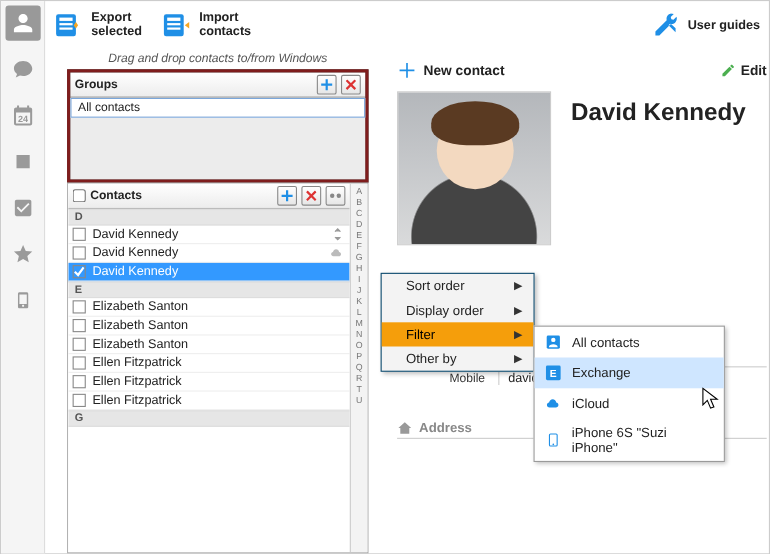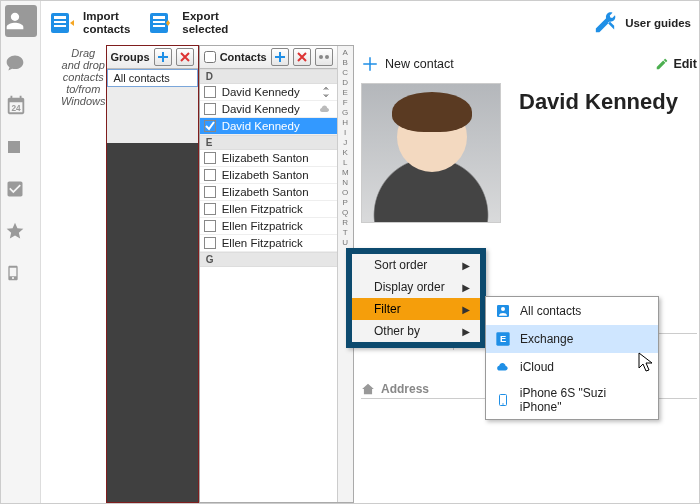--- a/index.html
+++ b/index.html
@@ -1,38 +1,38 @@
 <!DOCTYPE html>
 <html><head>
 <meta charset="utf-8">
 <style>
   * { box-sizing: border-box; margin: 0; padding: 0; font-family: "Segoe UI", Arial, sans-serif; }
   body { width: 700px; height: 504px; overflow: hidden; background: #fff; position: relative; font-size: 12px; color: #222; }
   .root { display: flex; width: 700px; height: 504px; border: 1px solid #ccc; }
   
   
   .navstrip { width: 40px; background: #f5f5f5; border-right: 1px solid #ddd; display: flex; flex-direction: column; align-items: center; padding-top: 4px; gap: 10px; }
-  .navstrip .nav-item { width: 32px; height: 32px; display: flex; align-items: center; cursor: pointer; }
+  .navstrip .nav-item { width: 32px; height: 32px; display: flex; align-items: center; justify-content: center; cursor: pointer; }
   .navstrip .nav-item.active { background: #999; border-radius: 3px; }
   .navstrip svg { fill: #9a9a9a; }
   .navstrip .active svg { fill: #fff; }
 
   
   .main { flex: 1; display: flex; flex-direction: column; min-width: 0; }
   .toolbar { height: 44px; display: flex; align-items: center; gap: 18px; padding: 4px 8px; }
   .tool-btn { display: flex; align-items: center; gap: 6px; cursor: pointer; }
   .tool-icon { width: 28px; height: 24px; display:flex; align-items:center; justify-content:center; }
   .tool-lbl { font-size: 11.5px; font-weight: 600; line-height: 1.1; }
   .toolbar .spacer { flex: 1; }
   
   .columns { flex:1; display:flex; min-height:0; }
-  .leftcol { width: 300px; display:flex; padding: 0 6px 0 20px; min-height:0; }
+  .leftcol { width: 300px; display:flex; flex-direction:column; padding: 0 6px 0 20px; min-height:0; }
   .dragline { text-align:center; font-style: italic; font-size: 11px; color:#555; padding: 2px 0 4px; }
   
-  .panel { border:1px solid #7f1d1d; background:#404040; }
+  .panel { border:3px solid #7f1d1d; background:#404040; }
   .panel-head { display:flex; align-items:center; padding:2px 4px; gap:4px; border-bottom:1px solid #bbb; background: linear-gradient(#fff,#ececec); }
   .panel-head .title { font-weight:600; font-size:11px; flex:1; }
   .sq-btn { width:18px; height:18px; border:1px solid #888; background:linear-gradient(#fff,#e6e6e6); display:flex; align-items:center; justify-content:center; cursor:pointer; border-radius:2px; }
   
   .groups-body { height: 74px; background:#ececec; padding:0; }
   .group-row { padding:2px 6px; font-size:11px; background:#fff; border:1px solid #7aa6da; }
 
   .searchrow { display:flex; align-items:center; gap:4px; margin:10px 0 6px; }
   .searchbox { flex:1; border:1px solid #bbb; border-radius:3px; height:24px; padding:0 6px; font-size:12px; font-style:italic; color:#888; background:#fff; }
   .icon-btn { width:24px; height:24px; display:flex; align-items:center; justify-content:center; cursor:pointer; }
@@ -50,37 +50,37 @@
   .crow.sel .cb { background:#3399ff; }
   .crow .nm .fn { font-weight:400; }
   .crow .icons { margin-left:auto; display:flex; gap:4px; color:#888; }
   .crow.sel .icons { color:#fff; }
   .alpha { width:16px; background:#f3f3f3; border-left:1px solid #ccc; font-size:8px; color:#777; display:flex; flex-direction:column; align-items:center; padding-top:2px; }
   .alpha span { line-height:1.25; }
 
   
   .detail { flex:1; padding:6px 2px 0 20px; position:relative; min-width:0; }
   .detail-top { display:flex; align-items:center; padding:4px 0 10px; gap:20px;}
-  .newc { display:flex; align-items:center; gap:6px; cursor:pointer; font-weight:400; font-size:12.5px; }
+  .newc { display:flex; align-items:center; gap:6px; cursor:pointer; font-weight:700; font-size:12.5px; }
   .editb { display:flex; align-items:center; gap:4px; cursor:pointer; font-weight:700; font-size:12.5px; margin-left:auto; color:#222;}
   .profile { display:flex; gap:18px; }
   .avatar { width:140px; height:140px; border:1px solid #ccc; background: radial-gradient(circle at 50% 30%, #f3d9c0 0 24%, transparent 25%), radial-gradient(circle at 50% 95%, #444 0 38%, transparent 39%), linear-gradient(#b4b7bb,#d9dadb); position:relative; overflow:hidden; }
   .avatar::before{content:"";position:absolute;left:35px;top:18px;width:70px;height:70px;border-radius:50%;background:#f3d9c0;}
   .avatar::after{content:"";position:absolute;left:30px;top:8px;width:80px;height:40px;border-radius:50% 50% 40% 40%;background:#5a3a22;}
   .pname { font-size:22px; font-weight:700; padding-top:6px;}
   
   .sect { margin-top:28px; }
   .sect-h { display:flex; align-items:center; gap:6px; font-size:12px; font-weight:700; color:#888; border-bottom:1px solid #ccc; padding:2px 0;}
   .kv { display:flex; gap:12px; padding:4px 0 2px; }
   .kv .k { width:80px; text-align:right; font-size:11px; color:#333;}
   .kv .v { font-size:11.5px; }
   .vline { border-left:1px solid #ccc; padding-left:8px; }
 
   
-  .ctx { position:absolute; left:346px; top:248px; width:140px; background:#f3f3f3; border:6px solid #0c4a6e; box-shadow:2px 2px 4px rgba(0,0,0,0.25); z-index:20;}
+  .ctx { position:absolute; left:346px; top:248px; width:140px; background:#f3f3f3; border:1px solid #0c4a6e; box-shadow:2px 2px 4px rgba(0,0,0,0.25); z-index:20;}
   .ctx-item { display:flex; align-items:center; justify-content:space-between; padding:4px 10px 4px 22px; font-size:12px; cursor:pointer; position:relative;}
   .ctx-item .arw { font-size:10px; color:#333;}
   .ctx-item.hi { background:#f59e0b; color:#000;}
   .ctx-item::before{content:""; position:absolute; left:4px; top:2px; bottom:2px; width:12px;}
   
   .sub { position:absolute; left:485px; top:296px; width:174px; background:#fff; border:1px solid #9a9a9a; box-shadow:2px 2px 4px rgba(0,0,0,0.25); z-index:21;}
   .sub-item { display:flex; align-items:center; gap:8px; padding:5px 8px; font-size:12px; cursor:pointer;}
   .sub-item.hov { background:#cfe6ff; }
   .sub-item .ic { width:18px; height:18px; display:flex; align-items:center; justify-content:center;}
   .cursor { position:absolute; left:638px; top:352px; z-index:30; font-size:16px;}
@@ -131,36 +131,36 @@
 
   <div class="main">
     <div class="toolbar">
       <div class="tool-btn">
         <div class="tool-icon">
           <svg width="26" height="22" viewBox="0 0 26 22">
               <rect x="1" y="1" width="18" height="20" rx="2" fill="#1f8fe6"></rect>
               <rect x="4" y="4" width="12" height="3" fill="#fff"></rect>
               <rect x="4" y="9" width="12" height="2" fill="#fff"></rect>
               <rect x="4" y="13" width="12" height="2" fill="#fff"></rect>
-              <path d="M24 8l-4 3 4 3z" fill="#f5a623"></path>
+              <path d="M17 11h4l-2-3zM17 11h4l-2 3z" fill="#f5a623"></path>
             </svg>
         </div>
-        <div class="tool-lbl"><span>Import</span><br><span>contacts</span></div>
+        <div class="tool-lbl"><span>Export</span><br><span>selected</span></div>
       </div>
       <div class="tool-btn">
         <div class="tool-icon">
           <svg width="26" height="22" viewBox="0 0 26 22">
               <rect x="1" y="1" width="18" height="20" rx="2" fill="#1f8fe6"></rect>
               <rect x="4" y="4" width="12" height="3" fill="#fff"></rect>
               <rect x="4" y="9" width="12" height="2" fill="#fff"></rect>
               <rect x="4" y="13" width="12" height="2" fill="#fff"></rect>
-              <path d="M17 11h4l-2-3zM17 11h4l-2 3z" fill="#f5a623"></path>
+              <path d="M24 8l-4 3 4 3z" fill="#f5a623"></path>
             </svg>
         </div>
-        <div class="tool-lbl"><span>Export</span><br><span>selected</span></div>
+        <div class="tool-lbl"><span>Import</span><br><span>contacts</span></div>
       </div>
       <div class="spacer"></div>
       <div class="tool-btn">
         <div class="tool-icon">
           <svg width="22" height="22" viewBox="0 0 24 24">
               <path fill="#1f8fe6" d="M22 19l-7-7 1.5-1.5c1.8.5 3.8 0 5.2-1.4 1.5-1.5 1.9-3.7 1.2-5.6l-3 3-2.1-.6-.6-2.1 3-3C18.3-.2 16.1.2 14.6 1.7c-1.4 1.4-1.9 3.4-1.4 5.2L2 18.1V22h3.9L17 10.9c.3.1.5.1.8.1L22 15v4z"></path>
             </svg>
         </div>
         <div class="tool-lbl">User guides</div>
       </div>

